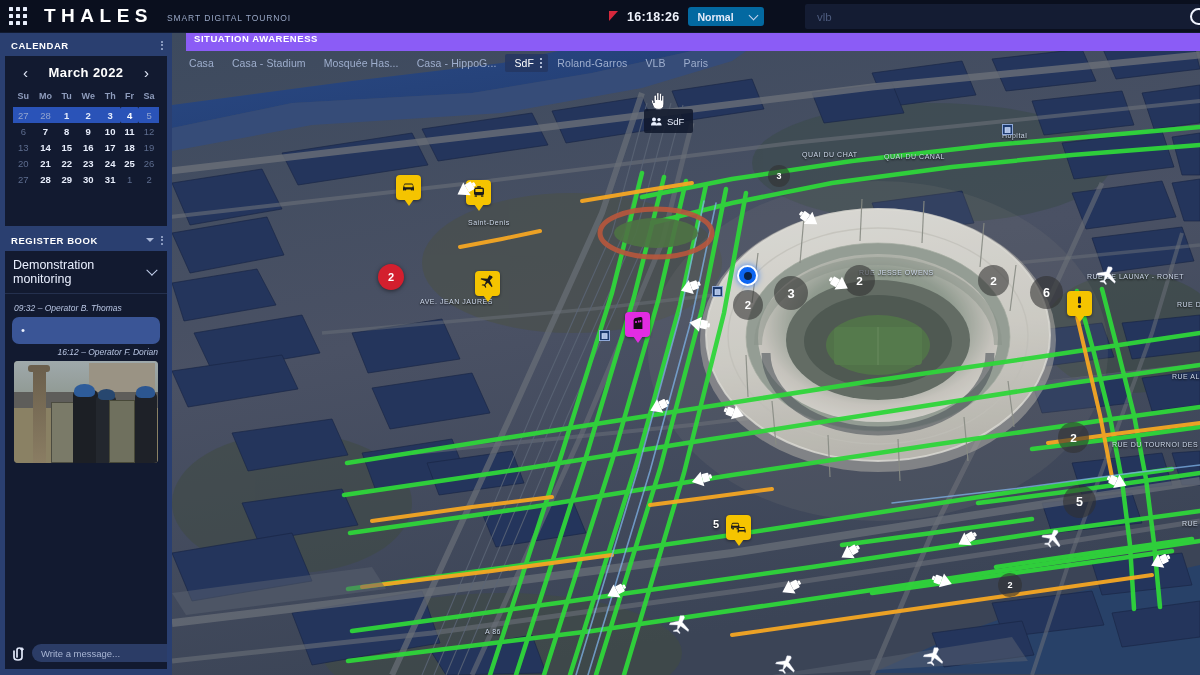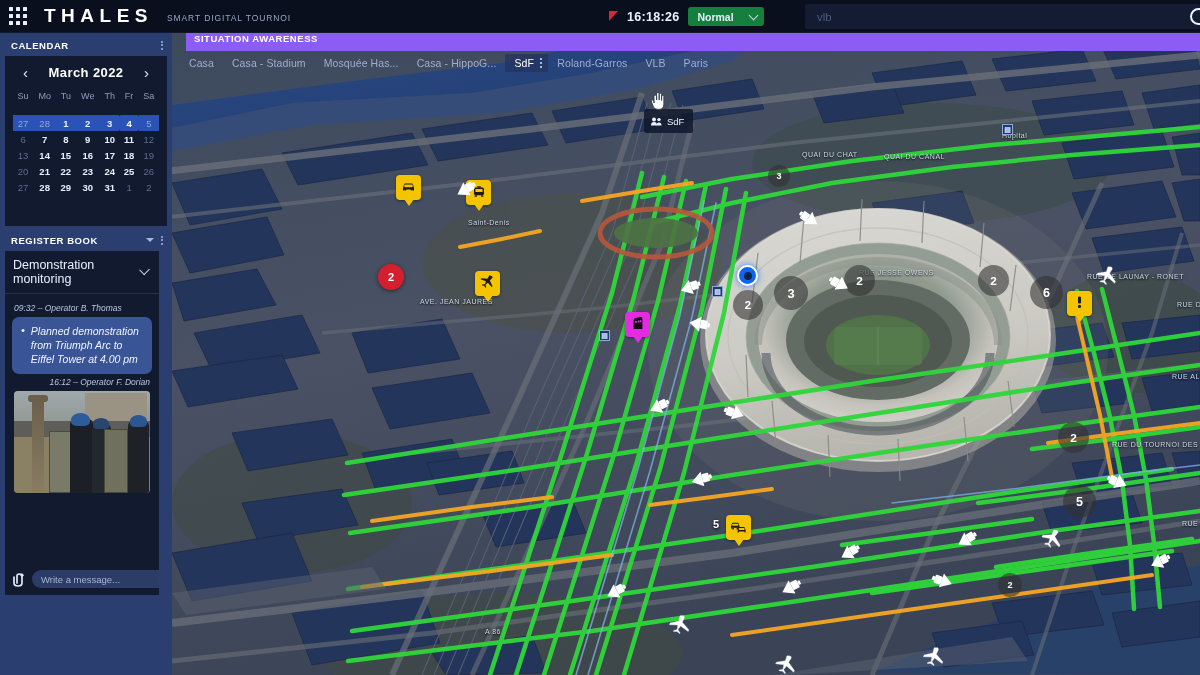--- a/index.html
+++ b/index.html
@@ -43,21 +43,21 @@
   }
   .alert-flag {
     width:0; height:0;
     border-left:9px solid #d6283c;
     border-bottom:10px solid transparent;
     margin-top:-2px;
   }
   .clock { font-size:12.5px; color:#eef2fb; font-weight:700; letter-spacing:0.3px; }
   .mode-select {
     display:flex; align-items:center; gap:16px;
-    background:#15803d; border-radius:3px;
+    background:#0369a1; border-radius:3px;
     padding:3px 7px 3px 9px; height:19px; cursor:pointer;
   }
   .mode-select .lbl { font-size:10.5px; color:#e6ecfa; font-weight:700; }
   .chev-d {
     width:7px; height:7px; border-right:1.6px solid #c9d5ef; border-bottom:1.6px solid #c9d5ef;
     transform:rotate(45deg); margin-top:-3px;
   }
   .search-wrap {
     position:absolute; left:805px; top:4px; width:395px; height:25px;
     background:#141c33; border-radius:2px;
@@ -100,34 +100,34 @@
   
   .calendar-box {
     background:#121a30; margin:2px 2px 0 2px; padding:9px 8px 9px 8px;
     height:170px;
   }
   .cal-nav { display:flex; align-items:center; justify-content:space-between; padding:0 10px; margin-bottom:9px; }
   .cal-title { font-size:13px; font-weight:700; color:#ffffff; letter-spacing:0.4px; }
   .cal-arrow { font-size:15px; color:#e4ebfb; cursor:pointer; line-height:1; font-weight:400; }
   table.cal { width:100%; border-collapse:collapse; }
   table.cal th {
-    font-size:9px; font-weight:400; color:#8e9cbc; padding:2px 0 14px 0; text-align:center;
+    font-size:9px; font-weight:700; color:#8e9cbc; padding:2px 0 6px 0; text-align:center;
   }
   table.cal td {
     font-size:9.5px; font-weight:700; color:#e8eefc; text-align:center;
     padding:2.5px 0; position:relative;
   }
   table.cal td.muted { color:#5d6c8e; font-weight:400; }
   table.cal tr.week-sel td { background:#2a53b8; }
   table.cal tr.week-sel td.muted { color:#93a5cf; }
   table.cal td.today { background:#2f7bff; color:#ffffff; border-radius:2px; }
 
   
   .rb-head { margin-top:5px; }
-  .rb-body { background:#121a30; margin:2px 10px 0 2px; height:344px; position:relative; overflow:hidden; }
+  .rb-body { background:#121a30; margin:2px 2px 0 2px; height:418px; position:relative; overflow:hidden; }
   .rb-select {
     display:flex; align-items:center; padding:7px 8px 7px 8px;
     border-bottom:1px solid #24304e; cursor:pointer;
   }
   .rb-select .txt { font-size:12.5px; color:#eaf0ff; font-weight:400; }
   .rb-select .chev {
     margin-left:auto; width:8px; height:8px;
     border-right:1.5px solid #c4d0ec; border-bottom:1.5px solid #c4d0ec;
     transform:rotate(45deg); margin-top:-4px; margin-right:3px;
   }
@@ -393,21 +393,20 @@
     <div class="rb-body">
       <div class="rb-select">
         <span class="txt">Demonstration monitoring</span>
         <span class="chev"></span>
       </div>
       <div class="msg-area">
 
         <div class="msg-meta">09:32 – Operator B. Thomas</div>
         <div class="bubble">
           <span class="dot">•</span>
-          <span>Planned demonstration from Triumph Arc to Eiffel Tower at 4.00 pm</span>
         </div>
 
         <div class="msg-meta right">16:12 – Operator F. Dorian</div>
         <div class="thumb">
           <div class="th-sky"></div>
           <div class="th-bldg"></div>
           <div class="th-crowd"></div>
           <div class="th-ground"></div>
           <div class="th-shield1"></div>
           <div class="th-cop1"></div>

